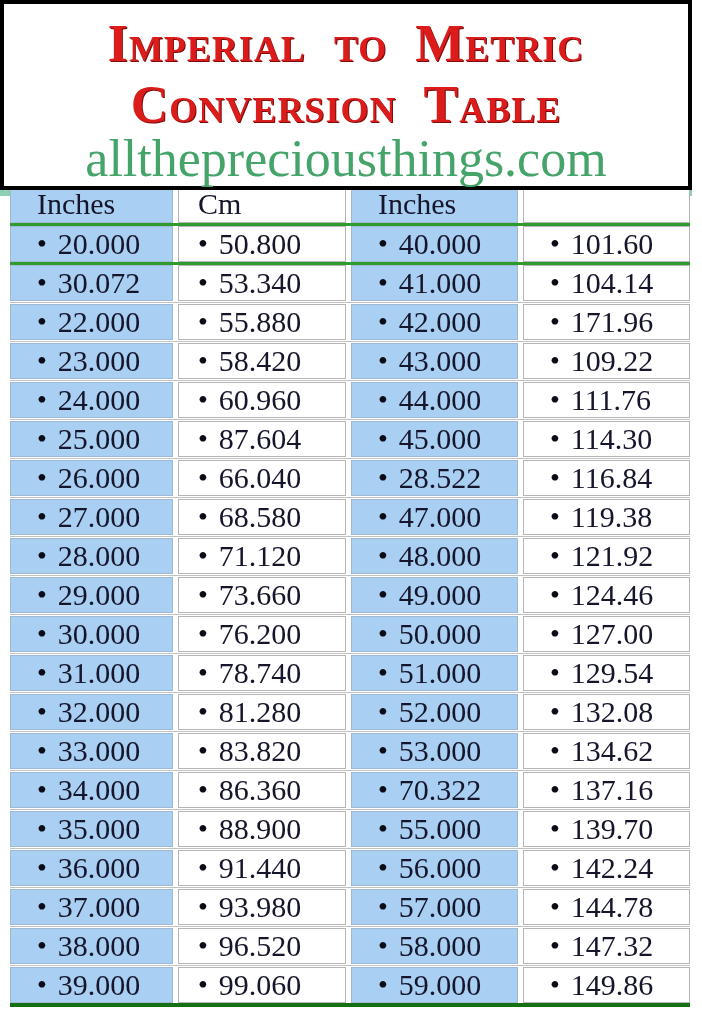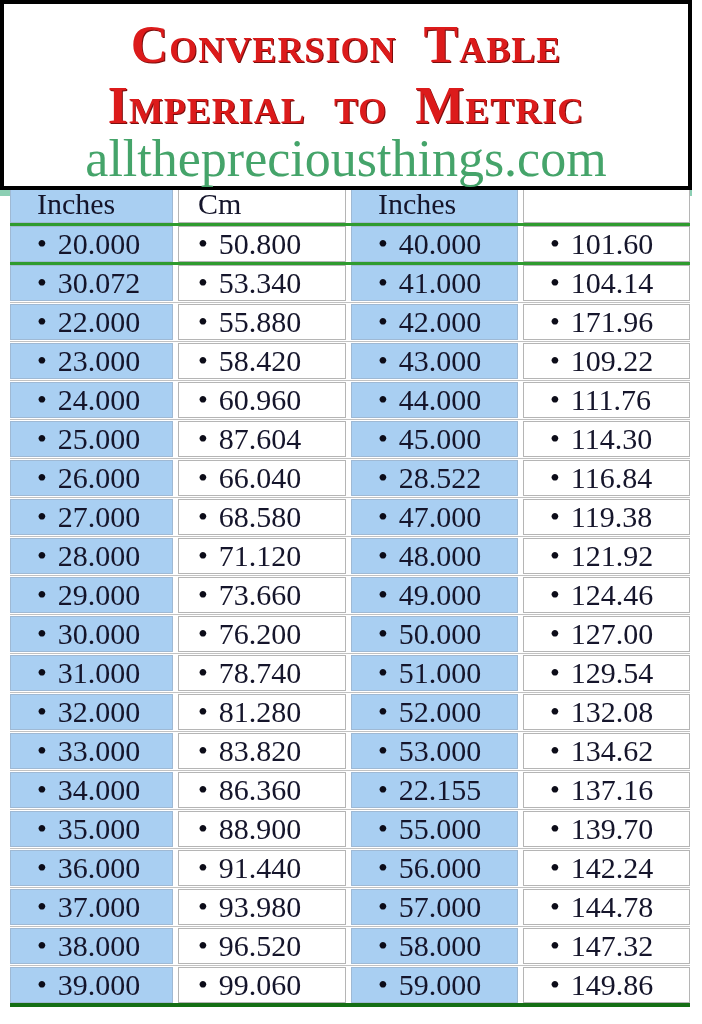--- a/index.html
+++ b/index.html
@@ -74,22 +74,22 @@
   .sep.green { height: 3px; background: var(--line-green); }
 </style>
 </head>
 <body>
 
 <div class="page">
 
   <div class="teal-strip"></div>
 
   <div class="header-box">
+    <div class="title line1">Imperial to Metric</div>
     <div class="title line2">Conversion Table</div>
-    <div class="title line1">Imperial to Metric</div>
     <div class="website">allthepreciousthings.com</div>
   </div>
 
   <div class="conv-table">
     <div class="t-row t-header">
       <div class="cell blue c0">Inches</div>
       <div class="cell c1">Cm</div>
       <div class="cell blue c2">Inches</div>
       <div class="cell c3"></div>
     </div>
@@ -365,21 +365,21 @@
     <div class="cell blue c0">
             <span class="bullet">•</span>
             <span class="val">34.000</span>
           </div>
     <div class="cell c1">
             <span class="bullet">•</span>
             <span class="val">86.360</span>
           </div>
     <div class="cell blue c2">
             <span class="bullet">•</span>
-            <span class="val">22.155</span>
+            <span class="val">70.322</span>
           </div>
     <div class="cell c3">
             <span class="bullet">•</span>
             <span class="val">137.16</span>
           </div>
   </div>
 <div class="sep normal"></div>
   <div class="t-row">
     <div class="cell blue c0">
             <span class="bullet">•</span>

